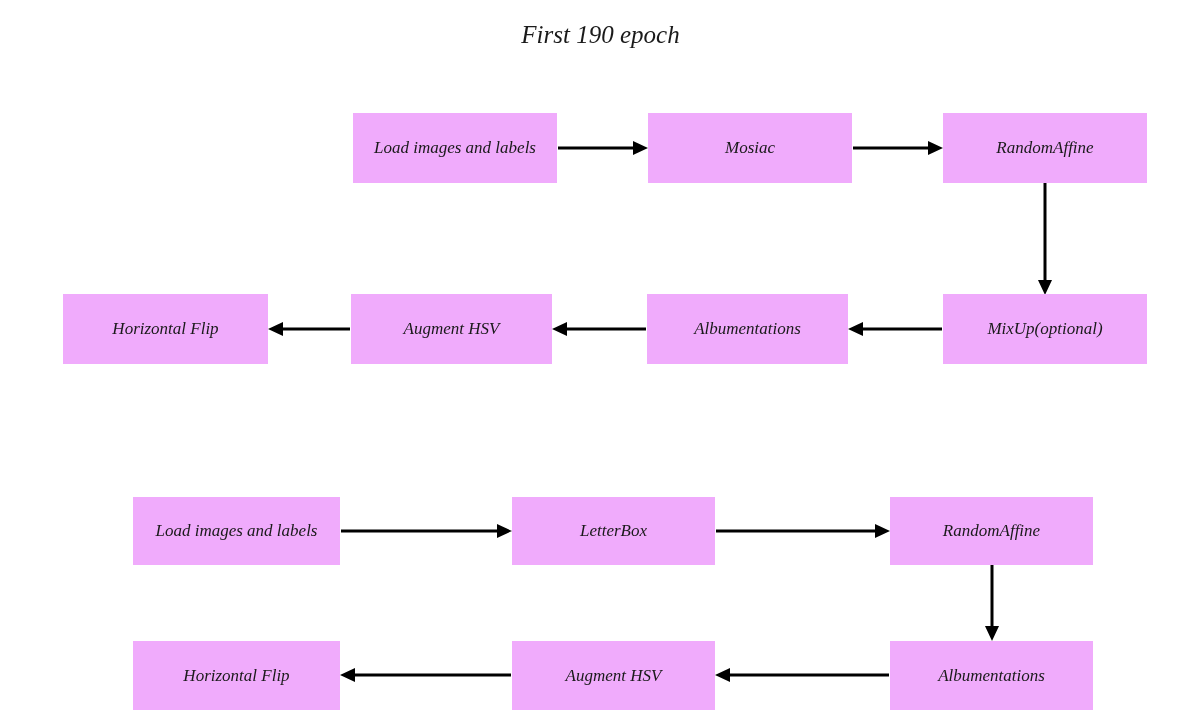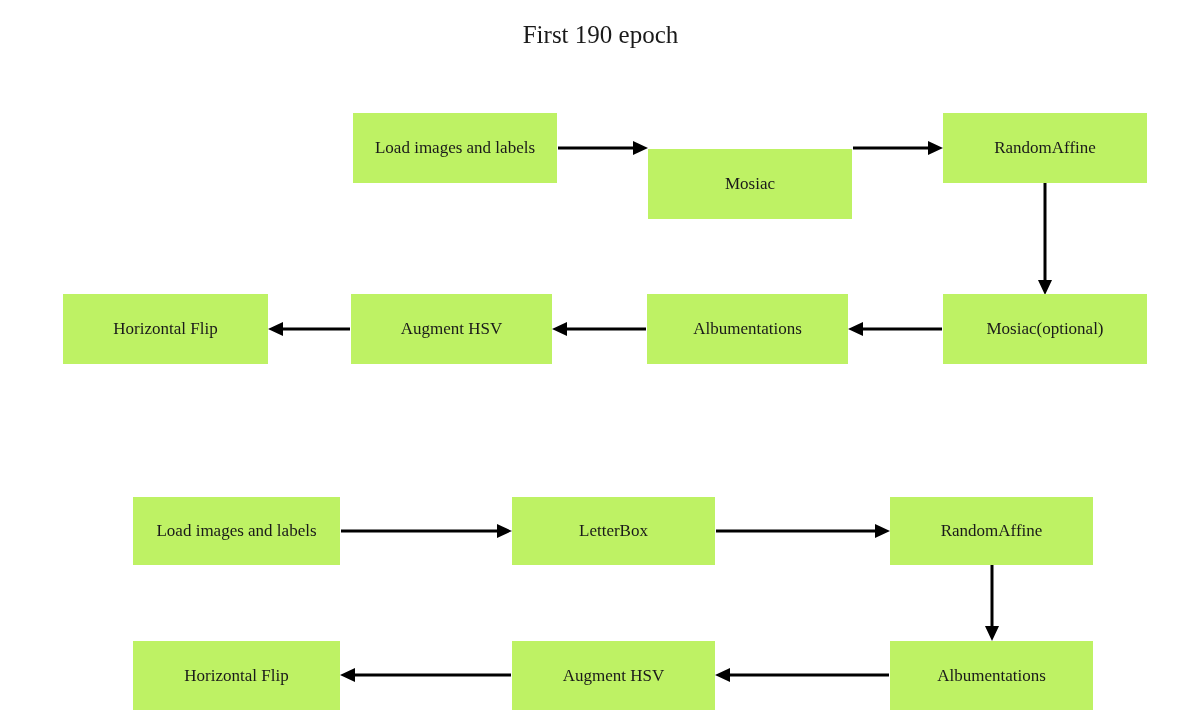--- a/index.html
+++ b/index.html
@@ -12,33 +12,34 @@
     height: 727px;
     font-family: "Liberation Serif", "DejaVu Serif", serif;
     color: #000000;
     overflow: hidden;
   }
   #canvas {
     position: relative;
     width: 1024px;
     height: 727px;
     background: #ffffff;
+    font-style: italic;
   }
   .section-title {
     position: absolute;
     text-align: center;
     font-size: 25px;
     line-height: 30px;
     color: #1a1a1a;
     white-space: nowrap;
     font-weight: 400;
   }
   .node {
     position: absolute;
-    background: #bef264;
+    background: #f0abfc;
     display: flex;
     align-items: center;
     justify-content: center;
     text-align: center;
     font-size: 17px;
     line-height: 22px;
     color: #1a1a1a;
     box-sizing: border-box;
     padding: 2px 6px;
   }
@@ -65,21 +66,21 @@
     <span class="node-label">Load images and labels</span>
   </div>
 
   <div class="edge" style="left:557px; top:113px; width:91px; height:70px;">
     <svg width="91" height="70" viewBox="0 0 91 70">
       <line x1="1" y1="35" x2="79" y2="35" stroke="#000000" stroke-width="3"></line>
       <polygon points="91,35 76,28 76,42" fill="#000000"></polygon>
     </svg>
   </div>
 
-  <div class="node" style="left:648px; top:113px; width:204px; height:70px;margin-top:36px;">
+  <div class="node" style="left:648px; top:113px; width:204px; height:70px;">
     <span class="node-label">Mosiac</span>
   </div>
 
   <div class="edge" style="left:852px; top:113px; width:91px; height:70px;">
     <svg width="91" height="70" viewBox="0 0 91 70">
       <line x1="1" y1="35" x2="79" y2="35" stroke="#000000" stroke-width="3"></line>
       <polygon points="91,35 76,28 76,42" fill="#000000"></polygon>
     </svg>
   </div>
 
@@ -121,21 +122,21 @@
   </div>
 
   <div class="edge" style="left:848px; top:294px; width:95px; height:70px;">
     <svg width="95" height="70" viewBox="0 0 95 70">
       <line x1="94" y1="35" x2="12" y2="35" stroke="#000000" stroke-width="3"></line>
       <polygon points="0,35 15,28 15,42" fill="#000000"></polygon>
     </svg>
   </div>
 
   <div class="node" style="left:943px; top:294px; width:204px; height:70px;">
-    <span class="node-label">Mosiac(optional)</span>
+    <span class="node-label">MixUp(optional)</span>
   </div>
 
 
   <div class="node" style="left:133px; top:497px; width:207px; height:68px;">
     <span class="node-label">Load images and labels</span>
   </div>
 
   <div class="edge" style="left:340px; top:497px; width:172px; height:68px;">
     <svg width="172" height="68" viewBox="0 0 172 68">
       <line x1="1" y1="34" x2="160" y2="34" stroke="#000000" stroke-width="3"></line>

